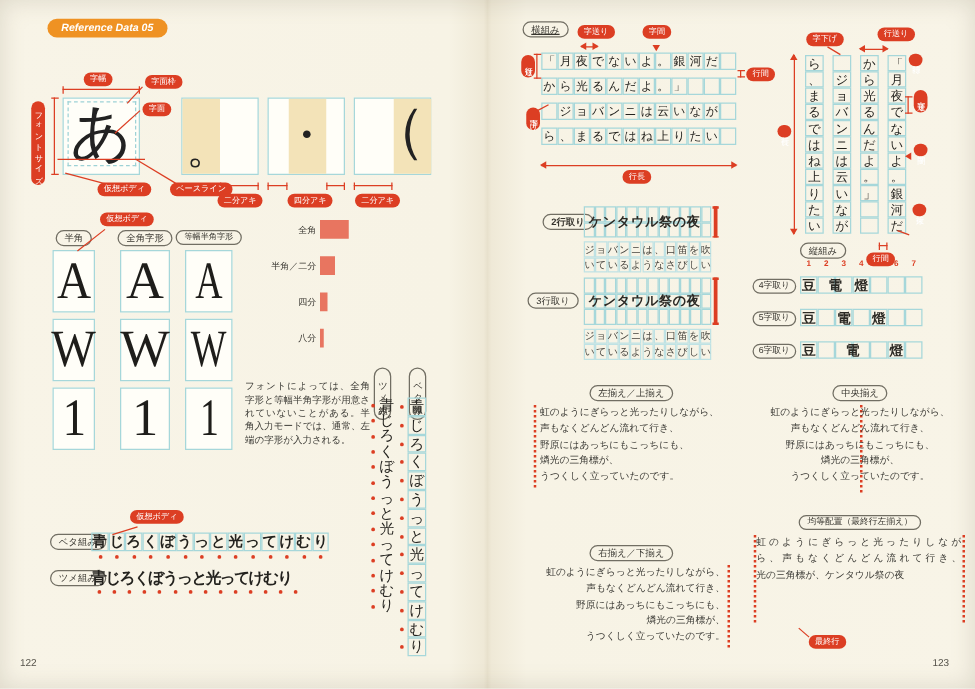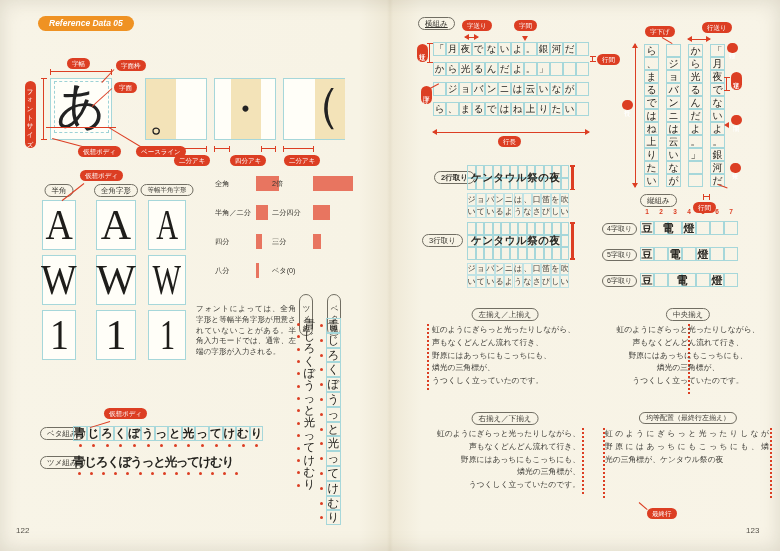--- a/index.html
+++ b/index.html
@@ -59,21 +59,21 @@
 
   .pbox{position:absolute;width:62px;height:62px;border:1.2px solid var(--cyan);
     background:#fffef8;box-sizing:border-box;}
   .beige{position:absolute;top:0;height:100%;background:var(--beige);}
   .pchar{position:absolute;color:#222;line-height:1;z-index:2;}
   .p0 .beige{left:0;width:30px}.p0 .pchar{left:3px;bottom:2px;font-size:34px;}
   .p1 .beige{left:15.5px;width:30px}.p1 .pchar{left:0;top:0;width:100%;height:100%;display:flex;align-items:center;justify-content:center;font-size:38px;}
   .p2 .beige{left:31px;width:30px}.p2 .pchar{right:3px;top:2px;font-size:48px;}
 
   .sc-row{display:flex;align-items:center;height:15px;margin-bottom:14px;}
-  .sc-label{width:38px;text-align:left;font-size:7.2px;margin-right:3px;white-space:nowrap;}
+  .sc-label{width:38px;text-align:right;font-size:7.2px;margin-right:3px;white-space:nowrap;}
   .sc-bar{height:15px;background:var(--salmon);}
 
   .gf-cell{position:absolute;height:50px;border:1px solid var(--cyan);box-sizing:border-box;
     display:flex;align-items:center;justify-content:center;background:#fffef8;}
   .gf-ch{font-family:"Liberation Serif",serif;font-size:42px;line-height:1;color:#1e1d1a;}
 
   .note{position:absolute;font-size:7.6px;line-height:10.8px;color:#3b3a35;text-align:justify;}
 
   .vk-cell{position:absolute;width:15px;height:14.8px;border:.8px solid var(--cyan);box-sizing:border-box;
     display:flex;align-items:center;justify-content:center;font-family:"Liberation Serif",serif;font-size:11.5px;color:#23221e;}
@@ -173,38 +173,20 @@
         <div class="sc-label">半角／二分</div>
         <div class="sc-bar" style="width: 11.5px;"></div>
       </div>
       <div class="sc-row">
         <div class="sc-label">四分</div>
         <div class="sc-bar" style="width: 5.75px;"></div>
       </div>
       <div class="sc-row">
         <div class="sc-label">八分</div>
         <div class="sc-bar" style="width: 2.875px;"></div>
-      </div>
-    </div>
-  <div id="sc-right" class="abs" style="left:272px;top:176px;">
-      <div class="sc-row">
-        <div class="sc-label">2倍</div>
-        <div class="sc-bar" style="width: 40px;"></div>
-      </div>
-      <div class="sc-row">
-        <div class="sc-label">二分四分</div>
-        <div class="sc-bar" style="width: 17.25px;"></div>
-      </div>
-      <div class="sc-row">
-        <div class="sc-label">三分</div>
-        <div class="sc-bar" style="width: 7.59px;"></div>
-      </div>
-      <div class="sc-row">
-        <div class="sc-label">ベタ(0)</div>
-        <div class="sc-bar" style="width: 0px;"></div>
       </div>
     </div>
 
   <div id="gf" class="abs" style="left:40px;top:170px;width:190px;height:195px;">
     <div class="pill" style="left:40px;top:0;">仮想ボディ</div>
     <div class="lead" style="left:44px;top:13px;width:27.8px;transform:rotate(142deg);"></div>
   <div class="oval" style="left: 19px; top: 14px; transform: translateX(-50%); font-size: 7.5px;">半角</div>
       <div class="oval" style="left: 76px; top: 14px; transform: translateX(-50%); font-size: 7.5px;">全角字形</div>
       <div class="oval" style="left: 127px; top: 14px; transform: translateX(-50%); font-size: 6.5px;">等幅半角字形</div>
       <div class="gf-cell" style="left: 2px; top: 30px; width: 34px;">
@@ -664,38 +646,38 @@
     <div class="oval" style="left:50%;top:0;transform:translateX(-50%);">中央揃え</div>
     <div class="dotline" style="left:85px;top:16px;height:70px;"></div>
     <div class="al-lines al-center" style="left:2px;top:16px;width:166px;">
         <div class="al-line">虹のようにぎらっと光ったりしながら、</div>
         <div class="al-line">声もなくどんどん流れて行き、</div>
         <div class="al-line">野原にはあっちにもこっちにも、</div>
         <div class="al-line">燐光の三角標が、</div>
         <div class="al-line">うつくしく立っていたのです。</div>
       </div>
   </div>
-  <div id="al2" class="abs" style="left:425px;top:412px;width:160px;height:100px;">
+  <div id="al2" class="abs" style="left:425px;top:436px;width:160px;height:100px;">
     <div class="oval" style="left:50%;top:0;transform:translateX(-50%);">右揃え／下揃え</div>
     <div class="dotline" style="left:157px;top:16px;height:66px;"></div>
     <div class="al-lines al-right" style="left:5px;top:16px;width:150px;">
         <div class="al-line">虹のようにぎらっと光ったりしながら、</div>
         <div class="al-line">声もなくどんどん流れて行き、</div>
         <div class="al-line">野原にはあっちにもこっちにも、</div>
         <div class="al-line">燐光の三角標が、</div>
         <div class="al-line">うつくしく立っていたのです。</div>
       </div>
   </div>
   <div id="al3" class="abs" style="left:603px;top:412px;width:170px;height:110px;">
     <div class="oval" style="left:50%;top:0;transform:translateX(-50%);font-size:7px;">均等配置（最終行左揃え）</div>
     <div class="dotline" style="left:0;top:16px;height:70px;"></div>
     <div class="dotline" style="left:167px;top:16px;height:70px;"></div>
     <div class="al-lines al-justify" style="left:2px;top:16px;width:164px;">
         <div class="al-line">虹のようにぎらっと光ったりしなが</div>
-        <div class="al-line">野原にはあっちにもこっちにも、燐</div>
+        <div class="al-line">ら、声もなくどんどん流れて行き、</div>
         <div class="al-line">光の三角標が、ケンタウル祭の夜</div>
       </div>
     <div class="lead" style="left:36px;top:90px;width:10.6px;transform:rotate(41deg);"></div>
     <div class="pill" style="left:44px;top:96px;">最終行</div>
   </div>
 
   <div class="pagenum" style="left:746px;top:526px;">123</div>
 
 </div>
 

